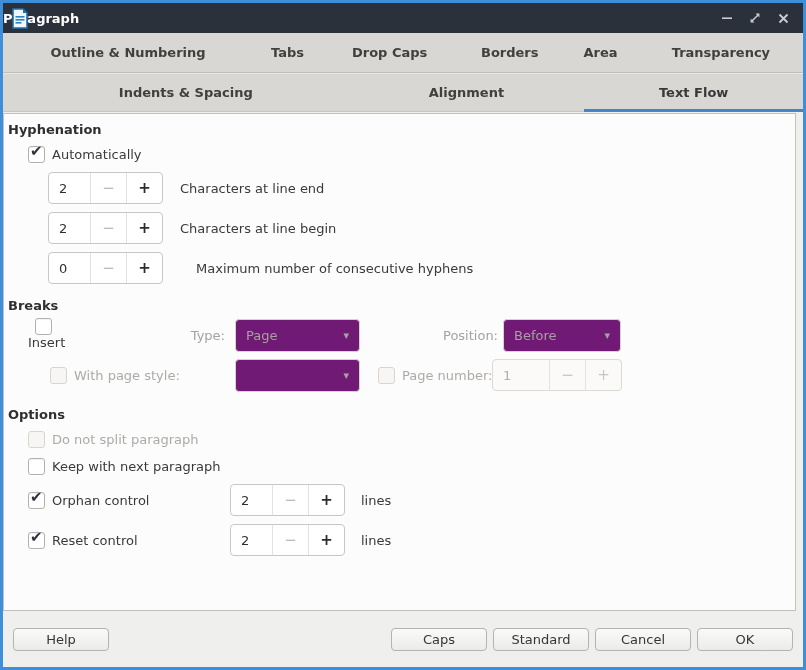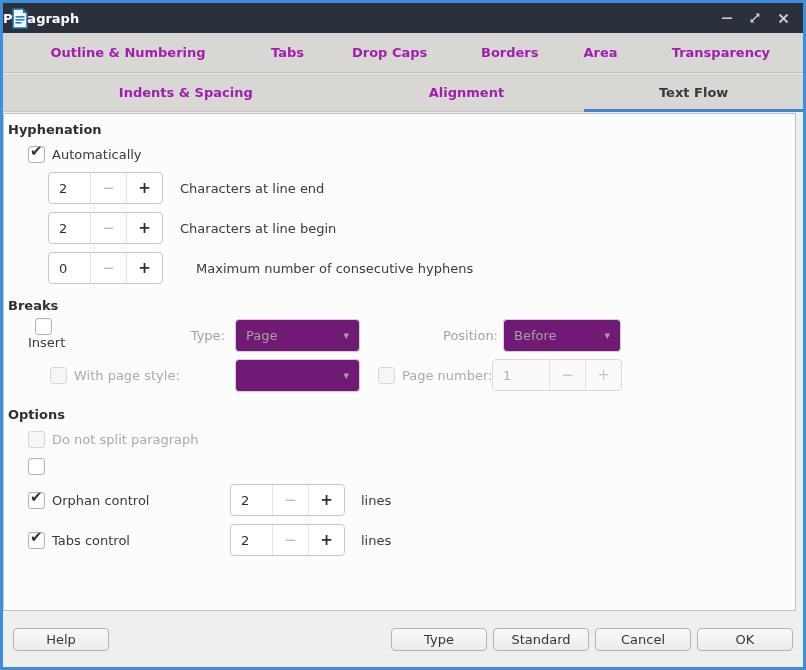--- a/index.html
+++ b/index.html
@@ -30,21 +30,21 @@
   .win-btn{
     width:24px;height:22px;display:flex;align-items:center;justify-content:center;
     color:#c9cdd2;font-size:14px;cursor:default;
   }
   
   .tabs{display:flex;background:#d9d7d4;flex:0 0 auto;}
   .tabs-row1{height:39px;border-bottom:1px solid #c1bfbb;}
   .tabs-row2{height:38px;border-bottom:1px solid #c9c7c3;box-shadow:inset 0 1px 0 #e9e8e6;}
   .tab{
     display:flex;align-items:center;justify-content:center;
-    color:#a21caf;font-weight:bold;font-size:13px;position:relative;
+    color:#404040;font-weight:bold;font-size:13px;position:relative;
     box-sizing:border-box;white-space:nowrap;
   }
   .tabs-row1 .tab:nth-child(1){flex-grow:274;}
   .tabs-row1 .tab:nth-child(2){flex-grow:103;}
   .tabs-row1 .tab:nth-child(3){flex-grow:174;}
   .tabs-row1 .tab:nth-child(4){flex-grow:136;}
   .tabs-row1 .tab:nth-child(5){flex-grow:123;}
   .tabs-row1 .tab:nth-child(6){flex-grow:190;}
   .tabs-row2 .tab:nth-child(1){flex-grow:380;padding-left:20px;}
   .tabs-row2 .tab:nth-child(2){flex-grow:318;}
@@ -256,20 +256,21 @@
       <div class="abs" style="left:24px;top:316px;height:18px;">
         <label class="cbx disabled">
           <span class="box"></span>
           <span class="lbl">Do not split paragraph</span>
         </label>
       </div>
 
       <div class="abs" style="left:24px;top:343px;height:18px;">
         <label class="cbx">
           <span class="box"></span>
+          <span class="lbl">Keep with next paragraph</span>
         </label>
       </div>
 
       <div class="abs" style="left:24px;top:370px;height:32px;">
         <label class="cbx checked" style="width:202px;">
           <span class="box">
               <span class="check">✔</span>
             </span>
           <span class="lbl">Orphan control</span>
         </label>
@@ -279,36 +280,36 @@
           <span class="spin-btn plus">+</span>
         </div>
         <span style="margin-left:16px;">lines</span>
       </div>
 
       <div class="abs" style="left:24px;top:410px;height:32px;">
         <label class="cbx checked" style="width:202px;">
           <span class="box">
               <span class="check">✔</span>
             </span>
-          <span class="lbl">Tabs control</span>
+          <span class="lbl">Reset control</span>
         </label>
         <div class="spin">
           <span class="spin-val">2</span>
           <span class="spin-btn minus">−</span>
           <span class="spin-btn plus">+</span>
         </div>
         <span style="margin-left:16px;">lines</span>
       </div>
 
     </div>
   </div>
 
   <div class="bottom">
     <div class="btn">Help</div>
     <div class="btn-group">
-      <div class="btn">Type</div>
+      <div class="btn">Caps</div>
       <div class="btn">Standard</div>
       <div class="btn">Cancel</div>
       <div class="btn">OK</div>
     </div>
   </div>
 
 </div>
 
 </body></html>

